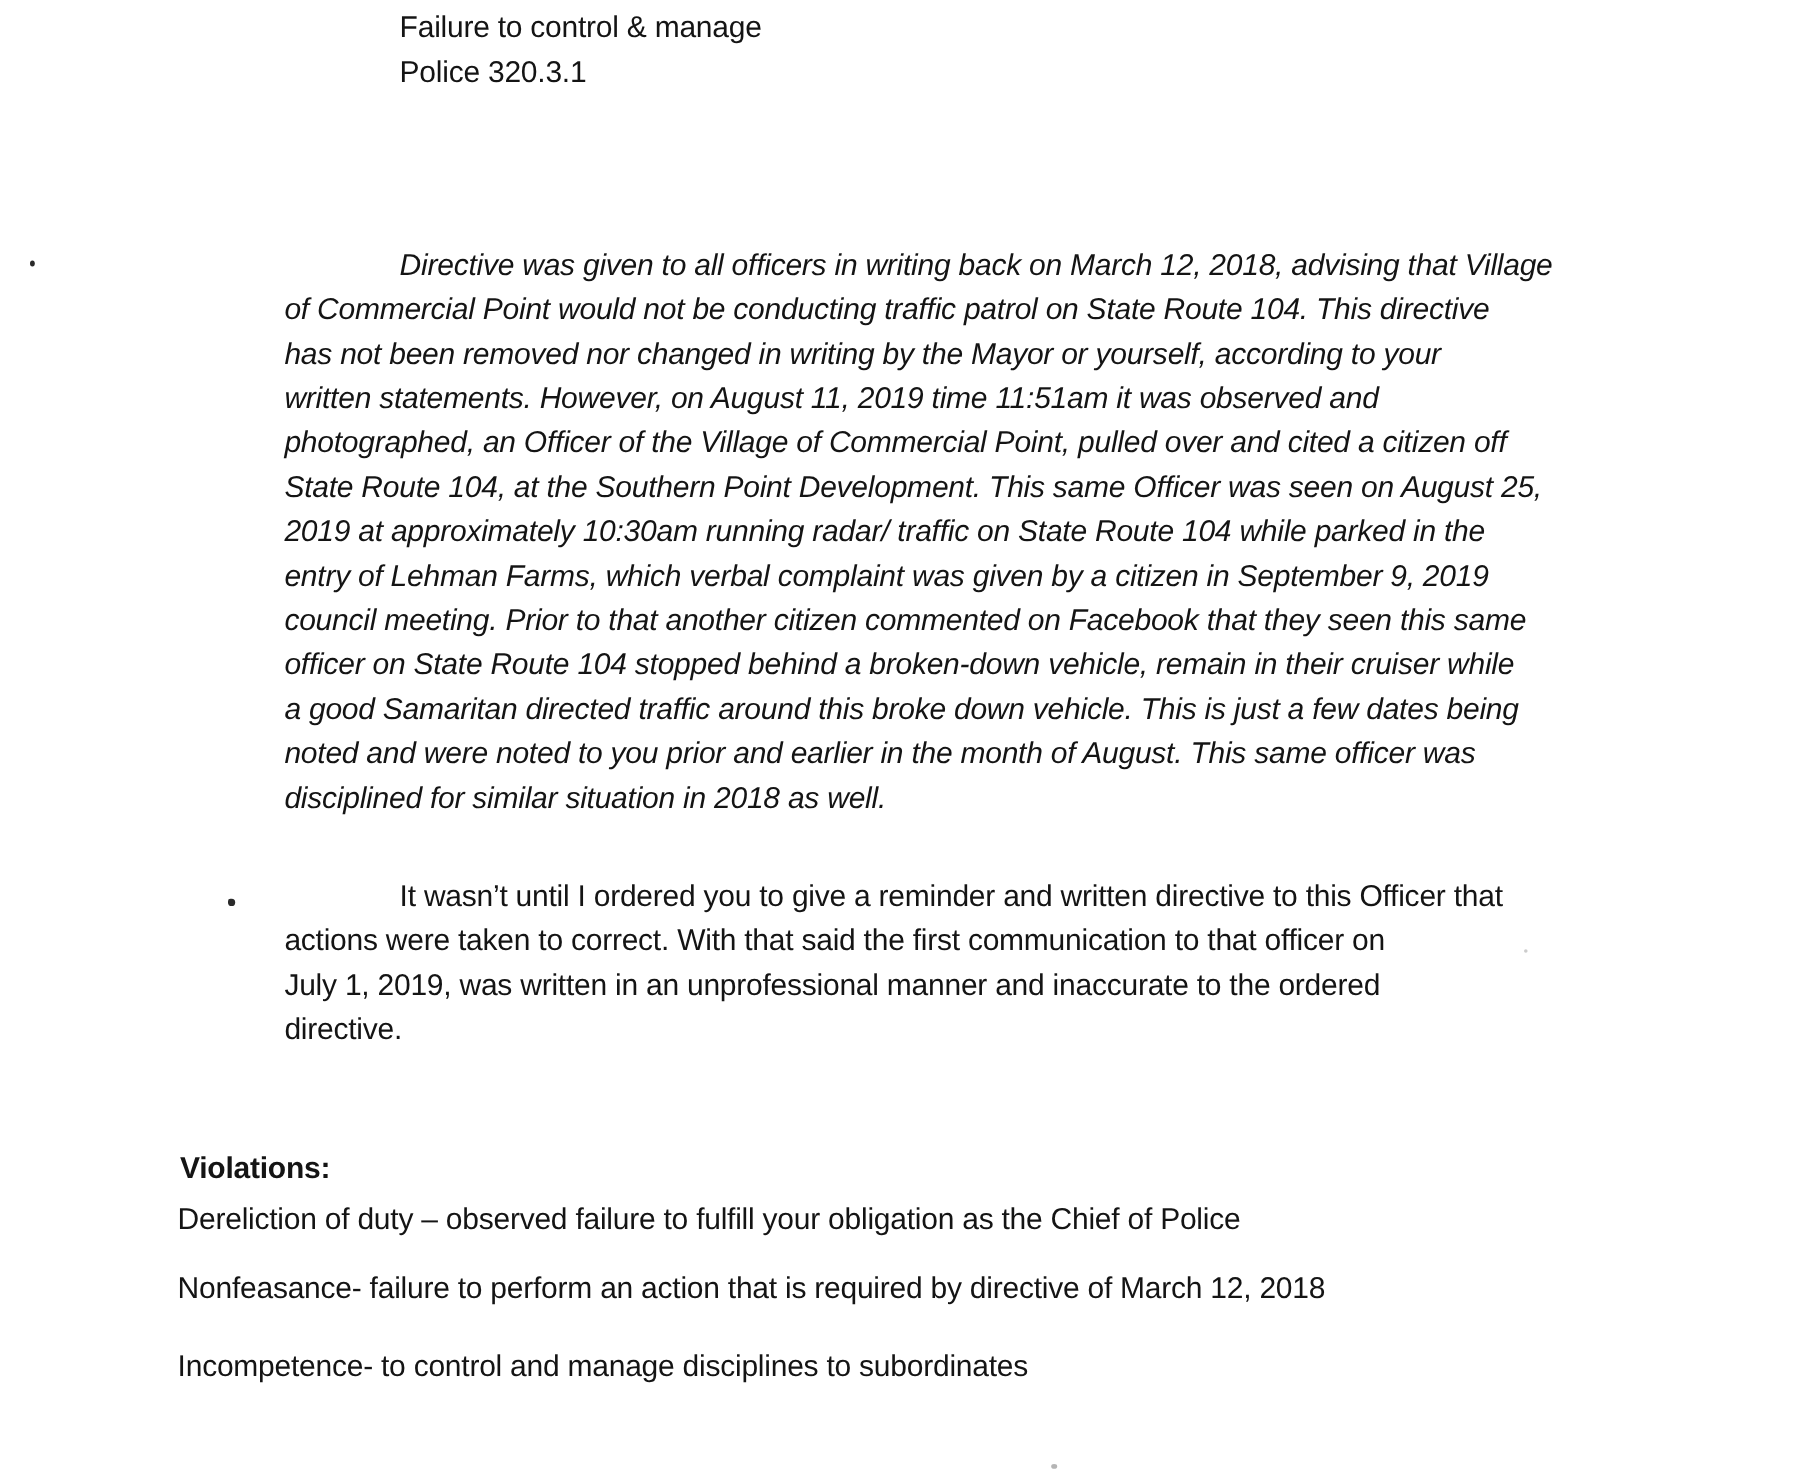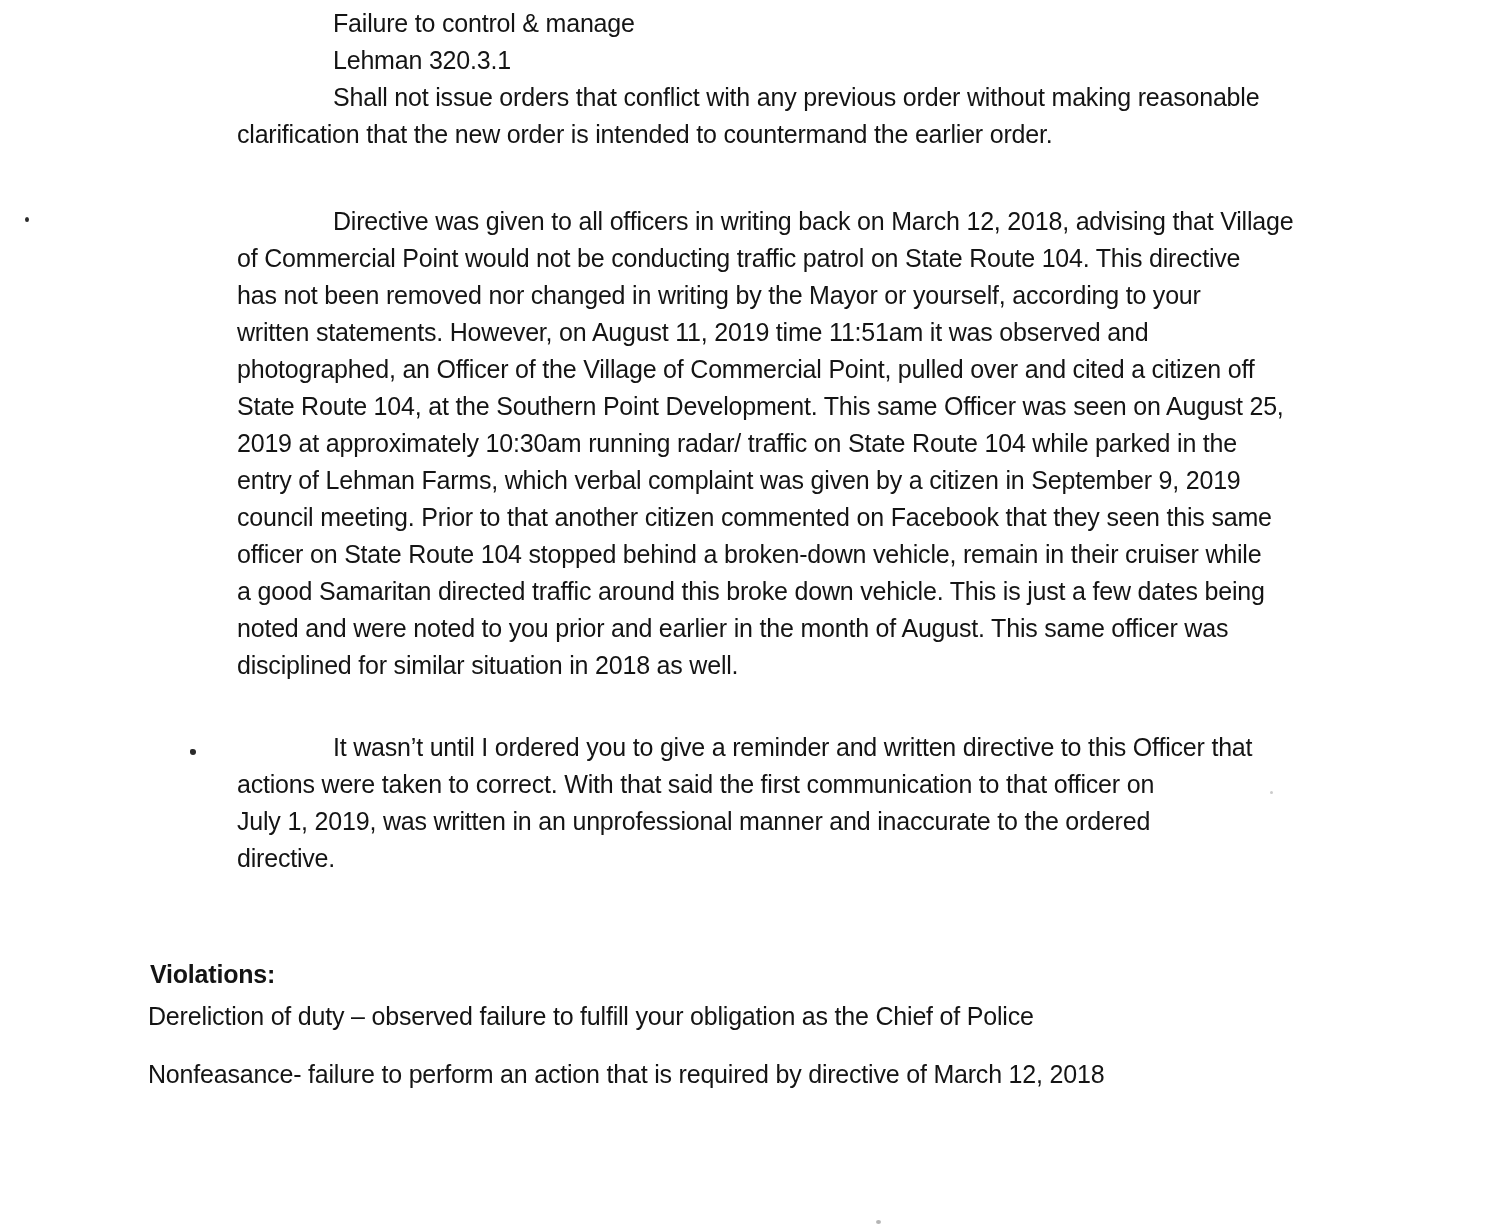--- a/index.html
+++ b/index.html
@@ -25,21 +25,21 @@
   .para {
     white-space: pre-line;
     text-indent: 96px;
     width: 1260px;
   }
   .hline {
     margin-left: 96px;
     white-space: nowrap;
   }
   .policy-block { top: 5px; left: 237px; }
-  .directive-para { top: 203px; left: 237px; }
+  .directive-para { top: 203px; left: 237px; font-style: italic; }
   .correction-para { top: 729px; left: 237px; }
 
   
   .violations-heading {
     top: 941px; left: 150px;
     font-weight: bold;
     margin-top: 15px;
   }
   .violation-item { left: 148px; width: 1300px; white-space: nowrap; }
   .vi-1 { top: 998px; }
@@ -62,23 +62,21 @@
 
 <div class="page">
 
   <div class="artifact art-1"></div>
   <div class="artifact art-2"></div>
   <div class="artifact art-3"></div>
   <div class="artifact art-4"></div>
 
   <div class="abs policy-block">
     <div class="hline">Failure to control &amp; manage</div>
-    <div class="hline">Lehman 320.3.1</div>
-    <div class="para">Shall not issue orders that conflict with any previous order without making reasonable
-clarification that the new order is intended to countermand the earlier order.</div>
+    <div class="hline">Police 320.3.1</div>
   </div>
 
   <div class="abs para directive-para">Directive was given to all officers in writing back on March 12, 2018, advising that Village
 of Commercial Point would not be conducting traffic patrol on State Route 104. This directive
 has not been removed nor changed in writing by the Mayor or yourself, according to your
 written statements. However, on August 11, 2019 time 11:51am it was observed and
 photographed, an Officer of the Village of Commercial Point, pulled over and cited a citizen off
 State Route 104, at the Southern Point Development. This same Officer was seen on August 25,
 2019 at approximately 10:30am running radar/ traffic on State Route 104 while parked in the
 entry of Lehman Farms, which verbal complaint was given by a citizen in September 9, 2019
@@ -92,14 +90,15 @@
 actions were taken to correct. With that said the first communication to that officer on
 July 1, 2019, was written in an unprofessional manner and inaccurate to the ordered
 directive.</div>
 
   <div class="abs violations-heading">Violations:</div>
 
   <div class="abs violation-item vi-1">Dereliction of duty – observed failure to fulfill your obligation as the Chief of Police</div>
 
   <div class="abs violation-item vi-2">Nonfeasance- failure to perform an action that is required by directive of March 12, 2018</div>
 
+  <div class="abs violation-item vi-3">Incompetence- to control and manage disciplines to subordinates</div>
 
 </div>
 
 </body></html>

